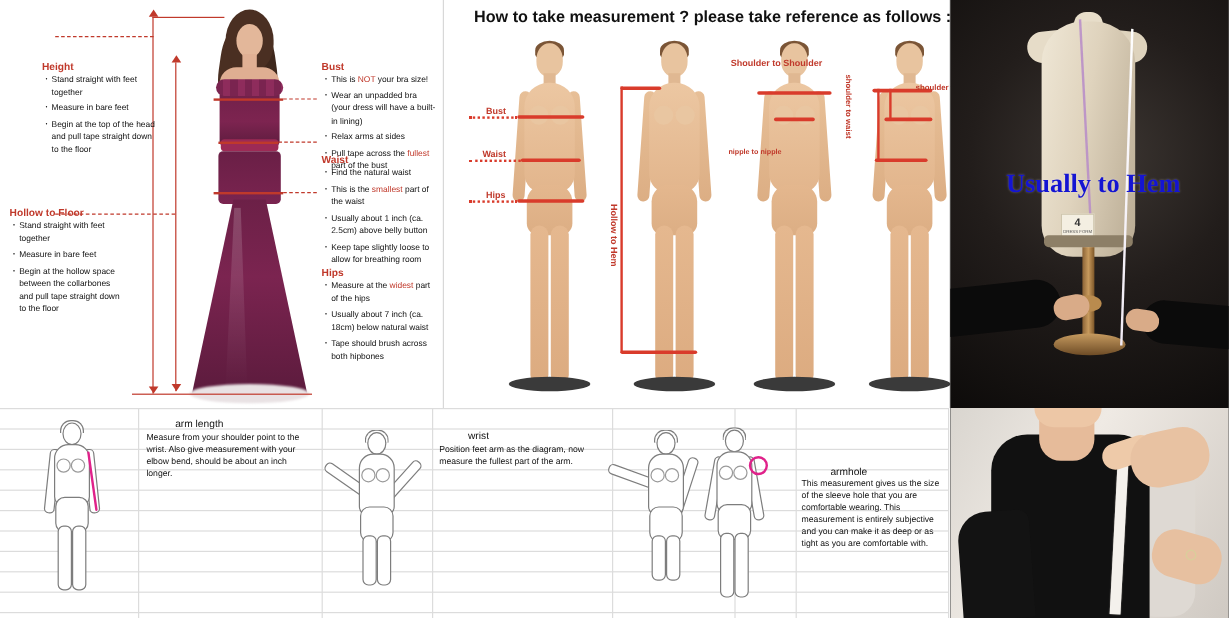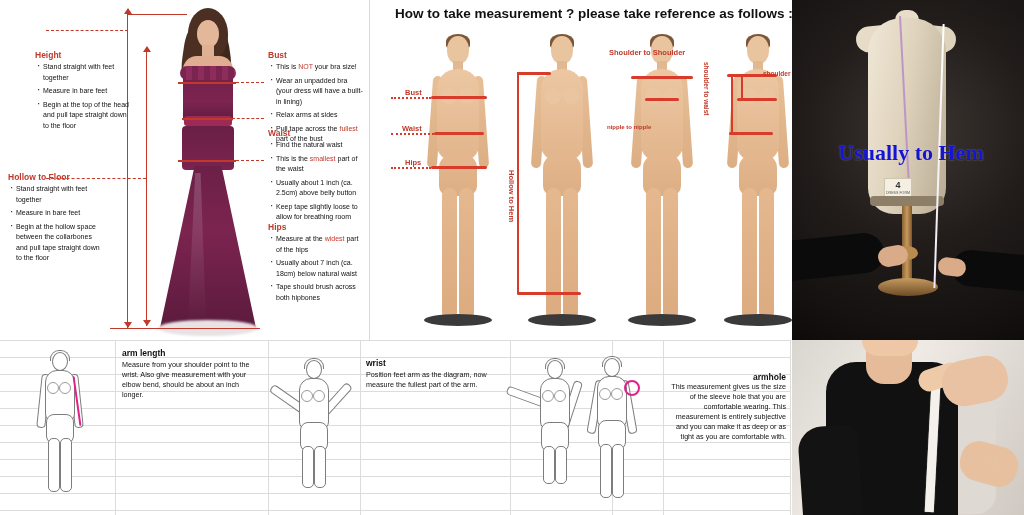--- a/index.html
+++ b/index.html
@@ -82,21 +82,21 @@
   .blk{color:#111;font-size:7px;line-height:10.5px;}
 
   .note-block{position:absolute;width:95px;}
   .note-block ul{margin:2px 0 0 0;padding-left:8px;list-style:none;}
   .note-block li{position:relative;margin-bottom:3px;}
   .note-block li:before{content:"·";position:absolute;left:-6px;top:-1px;font-size:10px;color:#111;}
 
   .red-word{color:#c0392b;}
 
   
-  #panel-how{position:absolute;left:371px;top:0;width:420px;height:340px;background:#fff;border-right:1px solid #d8d8d8;padding-left:28px;}
+  #panel-how{position:absolute;left:371px;top:0;width:420px;height:340px;background:#fff;border-right:1px solid #d8d8d8;}
   #panel-how .howtitle{
     position:absolute;left:24px;top:6px;font-size:13.5px;font-weight:bold;color:#111;white-space:nowrap;
   }
   .mann{position:absolute;top:36px;width:78px;height:290px;}
   .m-head{position:absolute;left:50%;margin-left:-11px;top:0;width:22px;height:28px;border-radius:48% 48% 45% 45%;background:#e8c49f;}
   .m-hair{position:absolute;left:50%;margin-left:-12px;top:-2px;width:24px;height:16px;border-radius:50% 50% 30% 30%;background:#7b5536;}
   .m-neck{position:absolute;left:50%;margin-left:-5px;top:25px;width:10px;height:10px;background:#e0b892;}
   .m-torso{
     position:absolute;left:50%;margin-left:-21px;top:33px;width:42px;height:92px;
     background:linear-gradient(180deg,#ecc7a2,#e2b58c);
@@ -183,21 +183,21 @@
   .sk-legR{left:50%;margin-left:1px;}
   .sk-armL,.sk-armR{position:absolute;top:22px;width:7px;height:52px;border:1px solid #7d7d7d;border-radius:4px;background:#fff;}
   .sk-armL{left:50%;margin-left:-20px;transform:rotate(6deg);}
   .sk-armR{left:50%;margin-left:13px;transform:rotate(-6deg);}
   .sk-bust{position:absolute;left:50%;margin-left:-12px;top:30px;width:24px;height:10px;}
   .sk-bust:before,.sk-bust:after{content:"";position:absolute;top:0;width:10px;height:10px;border:1px solid #9a9a9a;border-radius:50%;}
   .sk-bust:before{left:0;}
   .sk-bust:after{right:0;}
   .pink-line{position:absolute;background:#e0218a;border-radius:2px;}
 
-  .bt-title{font-size:8.5px;font-weight:bold;color:#111;}
+  .bt-title{font-size:8.5px;font-weight:normal;color:#111;margin-left:24px;}
   .bt-body{font-size:7.2px;line-height:10px;color:#111;}
 
   
   #panel-armhole-photo{position:absolute;left:792px;top:340px;width:232px;height:175px;background:#000;overflow:hidden;}
   .ph-bg{position:absolute;inset:0;background:linear-gradient(120deg,#d9d5cf 0%,#efeae4 40%,#cfc9c2 100%);}
   .ph-dress{
     position:absolute;left:34px;top:22px;width:132px;height:153px;background:#111;
     border-radius:30px 26px 0 0;
   }
   .ph-neck{position:absolute;left:74px;top:0;width:46px;height:44px;background:#e6bb9a;border-radius:0 0 18px 18px;}
@@ -485,21 +485,21 @@
       <div class="sk-hair"></div>
       <div class="sk-head"></div>
       <div class="sk-torso"></div>
       <div class="sk-bust"></div>
       <div class="sk-hip"></div>
       <div class="sk-legL"></div>
       <div class="sk-legR"></div>
       <div class="pink-line" style="left:58px;top:22px;width:12px;height:12px;border-radius:50%;background:transparent;border:2px solid #e0218a;"></div>
     </div>
 
-    <div style="position:absolute;left:668px;top:32px;width:118px;text-align:right;">
+    <div style="position:absolute;left:668px;top:48px;width:118px;">
       <div class="bt-title">armhole</div>
       <div class="bt-body" style="margin-top:0;">This measurement gives us the size of the sleeve hole that you are comfortable wearing. This measurement is entirely subjective and you can make it as deep or as tight as you are comfortable with.</div>
     </div>
   </div>
 
   <div id="panel-armhole-photo">
     <div class="ph-bg"></div>
     <div class="ph-arm"></div>
     <div class="ph-dress"></div>
     <div class="ph-neck"></div>

